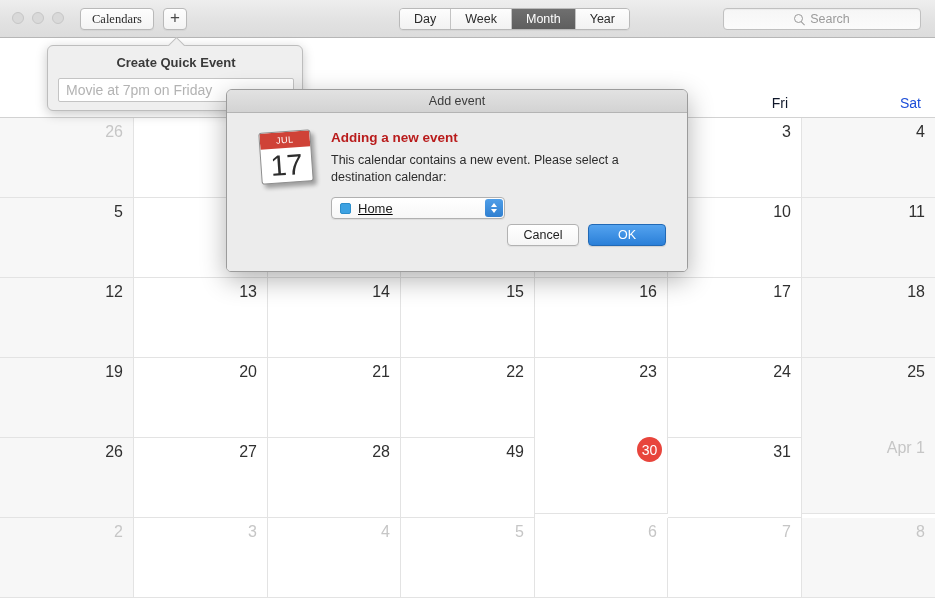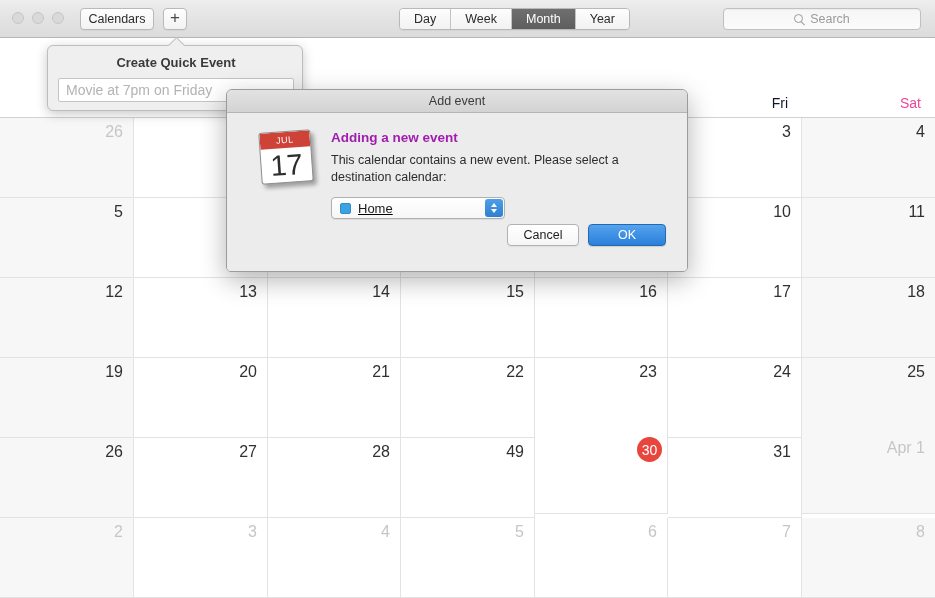--- a/index.html
+++ b/index.html
@@ -40,21 +40,21 @@
     background: linear-gradient(to bottom, #fdfdfd 0%, #f3f3f3 100%);
     border: 1px solid #b9b9b9;
     border-radius: 4px;
     font-size: 12.5px;
     color: #2b2b2b;
     display: flex; align-items: center; justify-content: center;
     box-shadow: 0 1px 0 rgba(255,255,255,0.85) inset, 0 1px 1px rgba(0,0,0,0.05);
     cursor: default;
     white-space: nowrap;
   }
-  #calendars-button { top: 8px; left: 80px; width: 74px; }
+  #calendars-button { top: 8px; left: 80px; width: 74px; font-family: Liberation Serif, serif; }
   #add-button { top: 8px; left: 163px; width: 24px; font-size: 17px; color: #4a4a4a; padding-bottom: 2px; }
 
   
   .segmented {
     position: absolute; top: 8px; left: 377px;
     height: 22px;
     display: flex;
     border: 1px solid #b9b9b9;
     border-radius: 4px;
     overflow: hidden;
@@ -137,21 +137,21 @@
     width: 935px; height: 30px;
     background: #ffffff;
     border-bottom: 1px solid #d2d2d2;
   }
   .weekday {
     position: absolute; top: 0; height: 29px;
     display: flex; align-items: center; justify-content: flex-end;
     padding-right: 14px;
     font-size: 14px; color: #0f172a;
   }
-  .weekday.weekend { color: #ec4899; }
+  .weekday.weekend { color: #1d4ed8; }
 
   
   .grid {
     position: absolute; top: 118px; left: 0;
     width: 772px; height: 480px;
     background: #ffffff;
   }
   .cell {
     position: absolute;
     border-right: 1px solid #e3e3e3;
@@ -268,21 +268,21 @@
   #calendar-icon .daynum {
     position: absolute; top: 15px; left: 0;
     width: 100%; height: 37px;
     display: flex; align-items: center; justify-content: center;
     font-size: 29px; color: #2d2d2d; font-weight: 300;
     line-height: 1;
   }
 
   #dialog-heading {
     position: absolute; left: 104px; top: 17px;
-    font-size: 13.5px; font-weight: bold; color: #a21caf;
+    font-size: 13.5px; font-weight: bold; color: #b91c1c;
   }
   #dialog-message {
     position: absolute; left: 104px; top: 39px;
     width: 336px;
     font-size: 12.5px; color: #2c2c2c;
     line-height: 17px;
   }
 
   
   #calendar-select {

